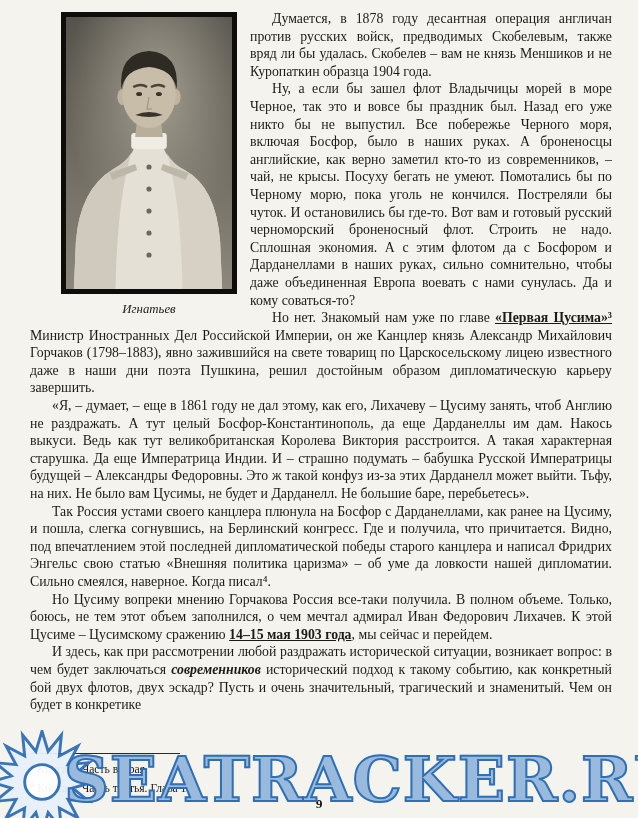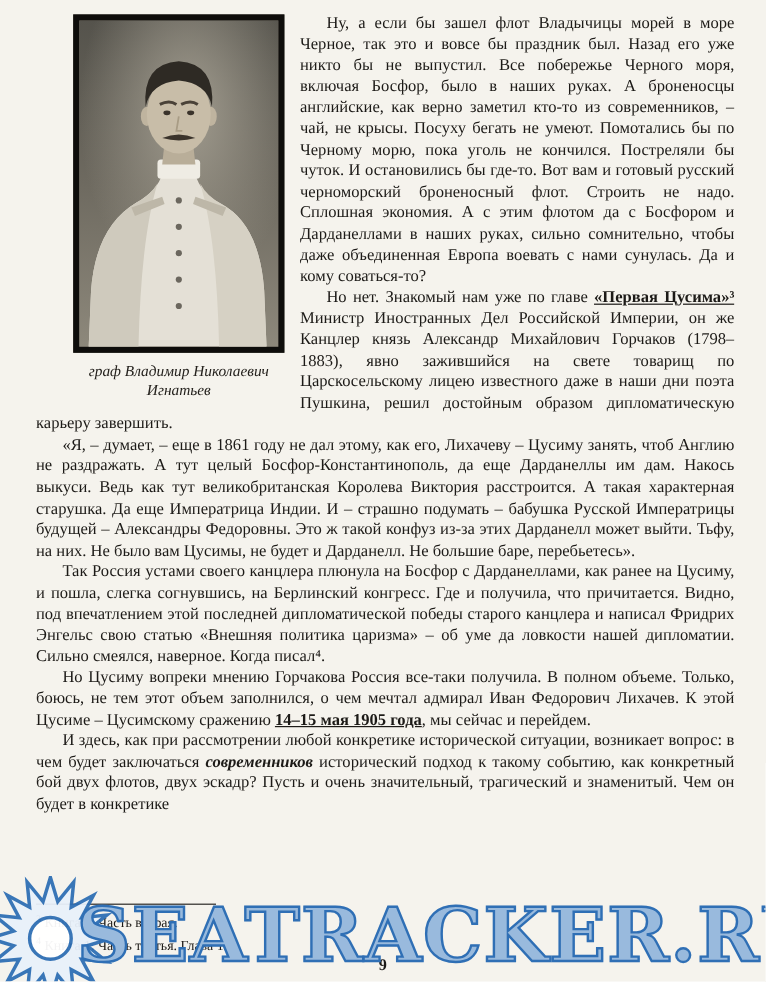--- a/index.html
+++ b/index.html
@@ -154,31 +154,31 @@
           <path d="M44 156 L70 147 L72 153 L47 163 Z" fill="#bdb7a8"></path>
           <path d="M124 156 L98 147 L96 153 L121 163 Z" fill="#bdb7a8"></path>
           <circle cx="84" cy="150" r="2.6" fill="#6b675e"></circle>
           <circle cx="84" cy="172" r="2.6" fill="#6b675e"></circle>
           <circle cx="84" cy="194" r="2.6" fill="#6b675e"></circle>
           <circle cx="84" cy="216" r="2.6" fill="#6b675e"></circle>
           <circle cx="84" cy="238" r="2.6" fill="#6b675e"></circle>
         </svg>
       </div>
       <div class="caption">
-        <div>граф Владимир Николаевич</div>
         <div>Игнатьев</div>
       </div>
     </div>
 
+  <p>Думается, в 1878 году десантная операция англичан против русских войск, предводимых Скобелевым, также вряд ли бы удалась. Скобелев – вам не князь Меншиков и не Куропаткин образца 1904 года.</p>
       <p>Ну, а если бы зашел флот Владычицы морей в море Черное, так это и вовсе бы праздник был. Назад его уже никто бы не выпустил. Все побережье Черного моря, включая Босфор, было в наших руках. А броненосцы английские, как верно заметил кто-то из современников, – чай, не крысы. Посуху бегать не умеют. Помотались бы по Черному морю, пока уголь не кончился. Постреляли бы чуток. И остановились бы где-то. Вот вам и готовый русский черноморский броненосный флот. Строить не надо. Сплошная экономия. А с этим флотом да с Босфором и Дарданеллами в наших руках, сильно сомнительно, чтобы даже объединенная Европа воевать с нами сунулась. Да и кому соваться-то?</p>
       <p>Но нет. Знакомый нам уже по главе <span class="run-b">«Первая Цусима»³</span> Министр Иностранных Дел Российской Империи, он же Канцлер князь Александр Михайлович Горчаков (1798–1883), явно зажившийся на свете товарищ по Царскосельскому лицею известного даже в наши дни поэта Пушкина, решил достойным образом дипломатическую карьеру завершить.</p>
       <p>«Я, – думает, – еще в 1861 году не дал этому, как его, Лихачеву – Цусиму занять, чтоб Англию не раздражать. А тут целый Босфор-Константинополь, да еще Дарданеллы им дам. Накось выкуси. Ведь как тут великобританская Королева Виктория расстроится. А такая характерная старушка. Да еще Императрица Индии. И – страшно подумать – бабушка Русской Императрицы будущей – Александры Федоровны. Это ж такой конфуз из-за этих Дарданелл может выйти. Тьфу, на них. Не было вам Цусимы, не будет и Дарданелл. Не большие баре, перебьетесь».</p>
       <p>Так Россия устами своего канцлера плюнула на Босфор с Дарданеллами, как ранее на Цусиму, и пошла, слегка согнувшись, на Берлинский конгресс. Где и получила, что причитается. Видно, под впечатлением этой последней дипломатической победы старого канцлера и написал Фридрих Энгельс свою статью <span class="run-i">«Внешняя политика царизма»</span> – об уме да ловкости нашей дипломатии. Сильно смеялся, наверное. Когда писал⁴.</p>
-      <p>Но Цусиму вопреки мнению Горчакова Россия все-таки получила. В полном объеме. Только, боюсь, не тем этот объем заполнился, о чем мечтал адмирал Иван Федорович Лихачев. К этой Цусиме – Цусимскому сражению <span class="run-b">14–15 мая 1905 года</span>, мы сейчас и перейдем.</p>
-      <p>И здесь, как при рассмотрении любой <span class="run-i">конкретике</span> исторической ситуации, возникает вопрос: в чем будет заключаться <span class="run-bi">современников</span> исторический подход к такому событию, как конкретный бой двух флотов, двух эскадр? Пусть и очень значительный, трагический и знаменитый. Чем он будет в конкретике</p>
+      <p>Но Цусиму вопреки мнению Горчакова Россия все-таки получила. В полном объеме. Только, боюсь, не тем этот объем заполнился, о чем мечтал адмирал Иван Федорович Лихачев. К этой Цусиме – Цусимскому сражению <span class="run-b">14–15 мая 1903 года</span>, мы сейчас и перейдем.</p>
+      <p>И здесь, как при рассмотрении любой <span class="run-i">раздражать</span> исторической ситуации, возникает вопрос: в чем будет заключаться <span class="run-bi">современников</span> исторический подход к такому событию, как конкретный бой двух флотов, двух эскадр? Пусть и очень значительный, трагический и знаменитый. Чем он будет в конкретике</p>
     </div>
 
   <div class="footnotes">
     <div class="footnote-rule"></div>
     <div>
       <sup>3</sup>
       <span>Книга 1. Часть вторая.</span>
     </div>
     <div>
       <sup>4</sup>

